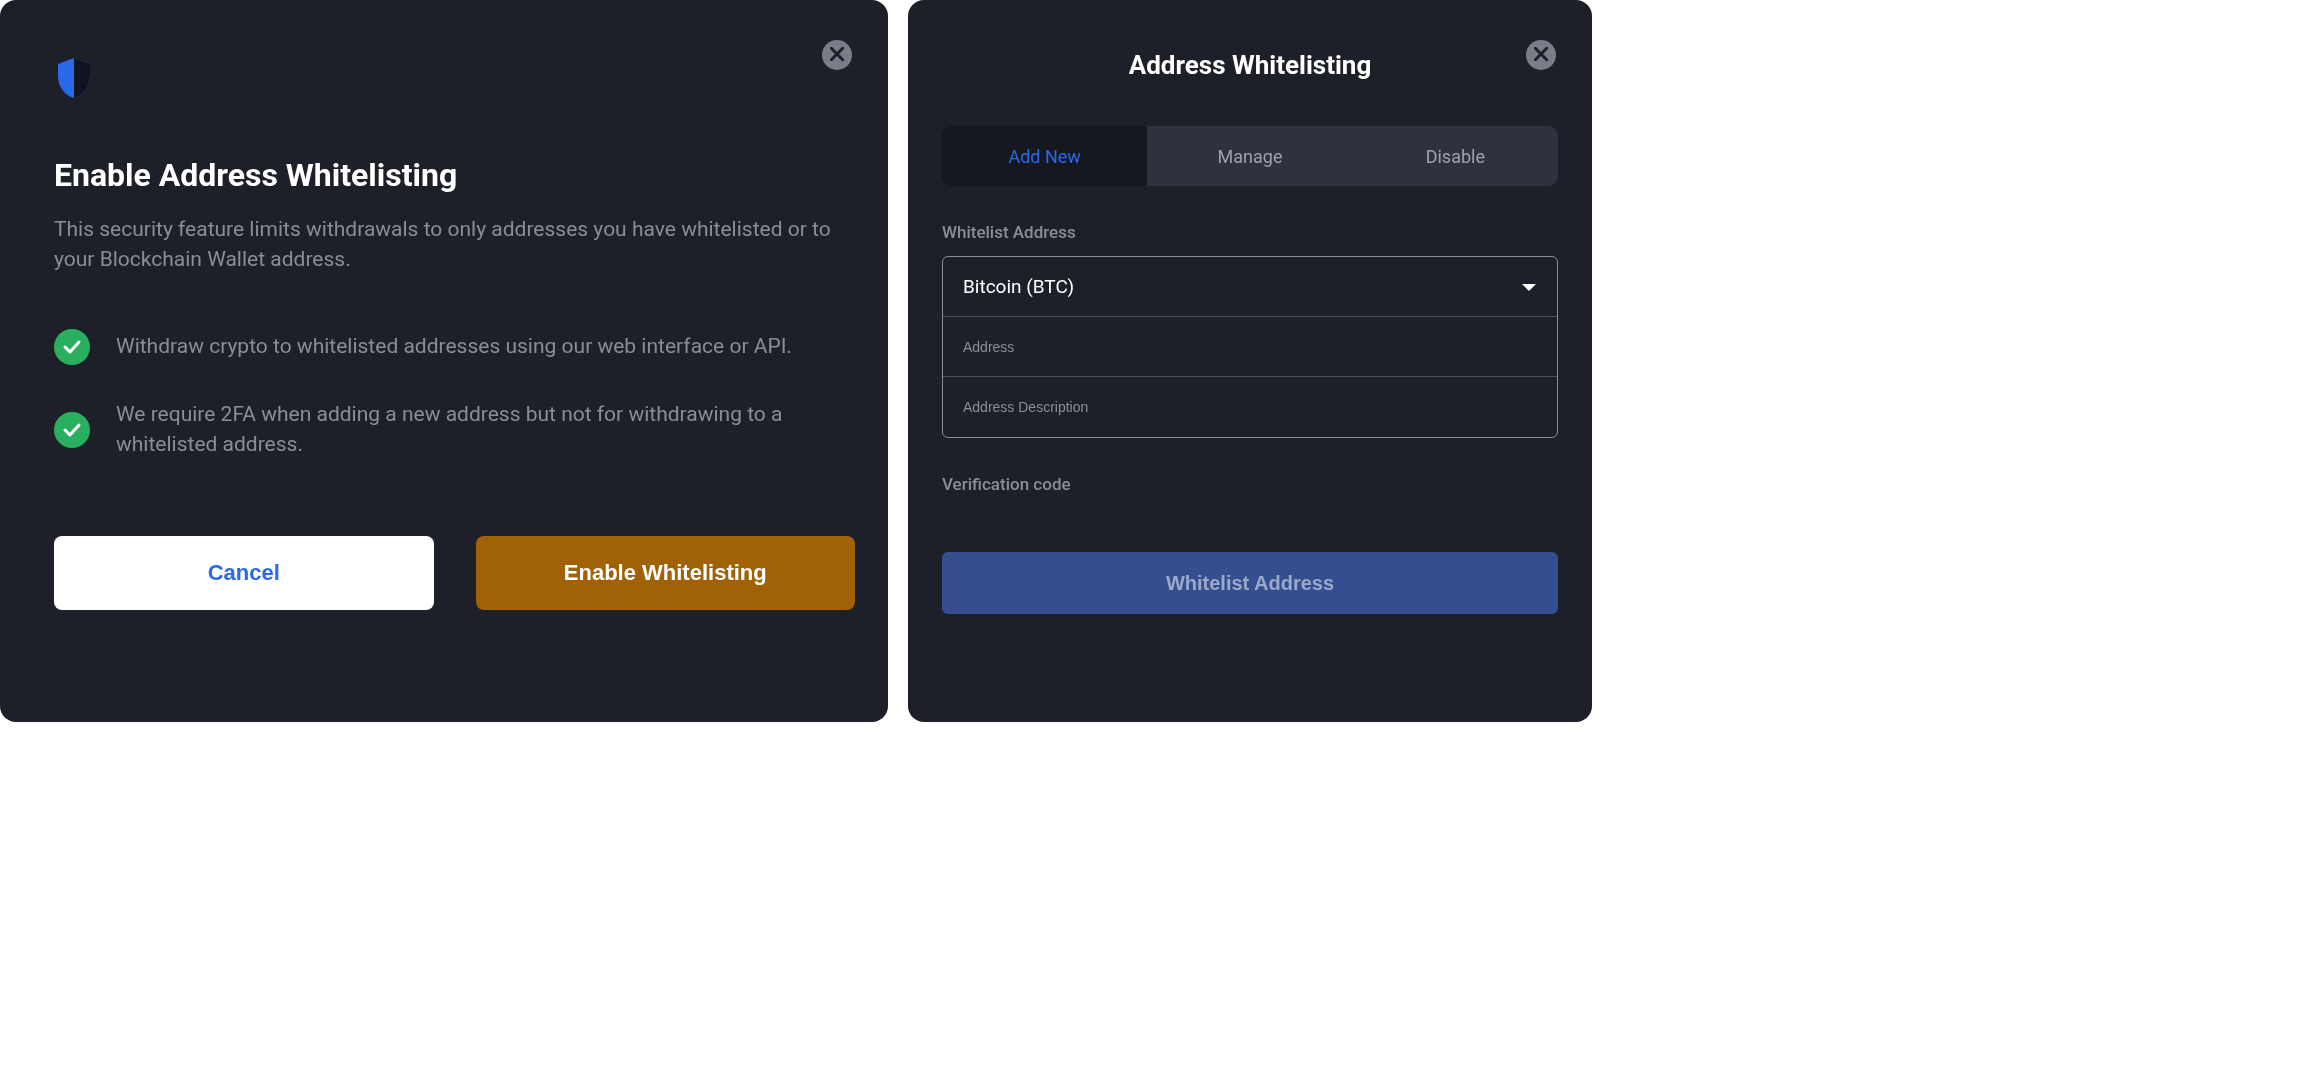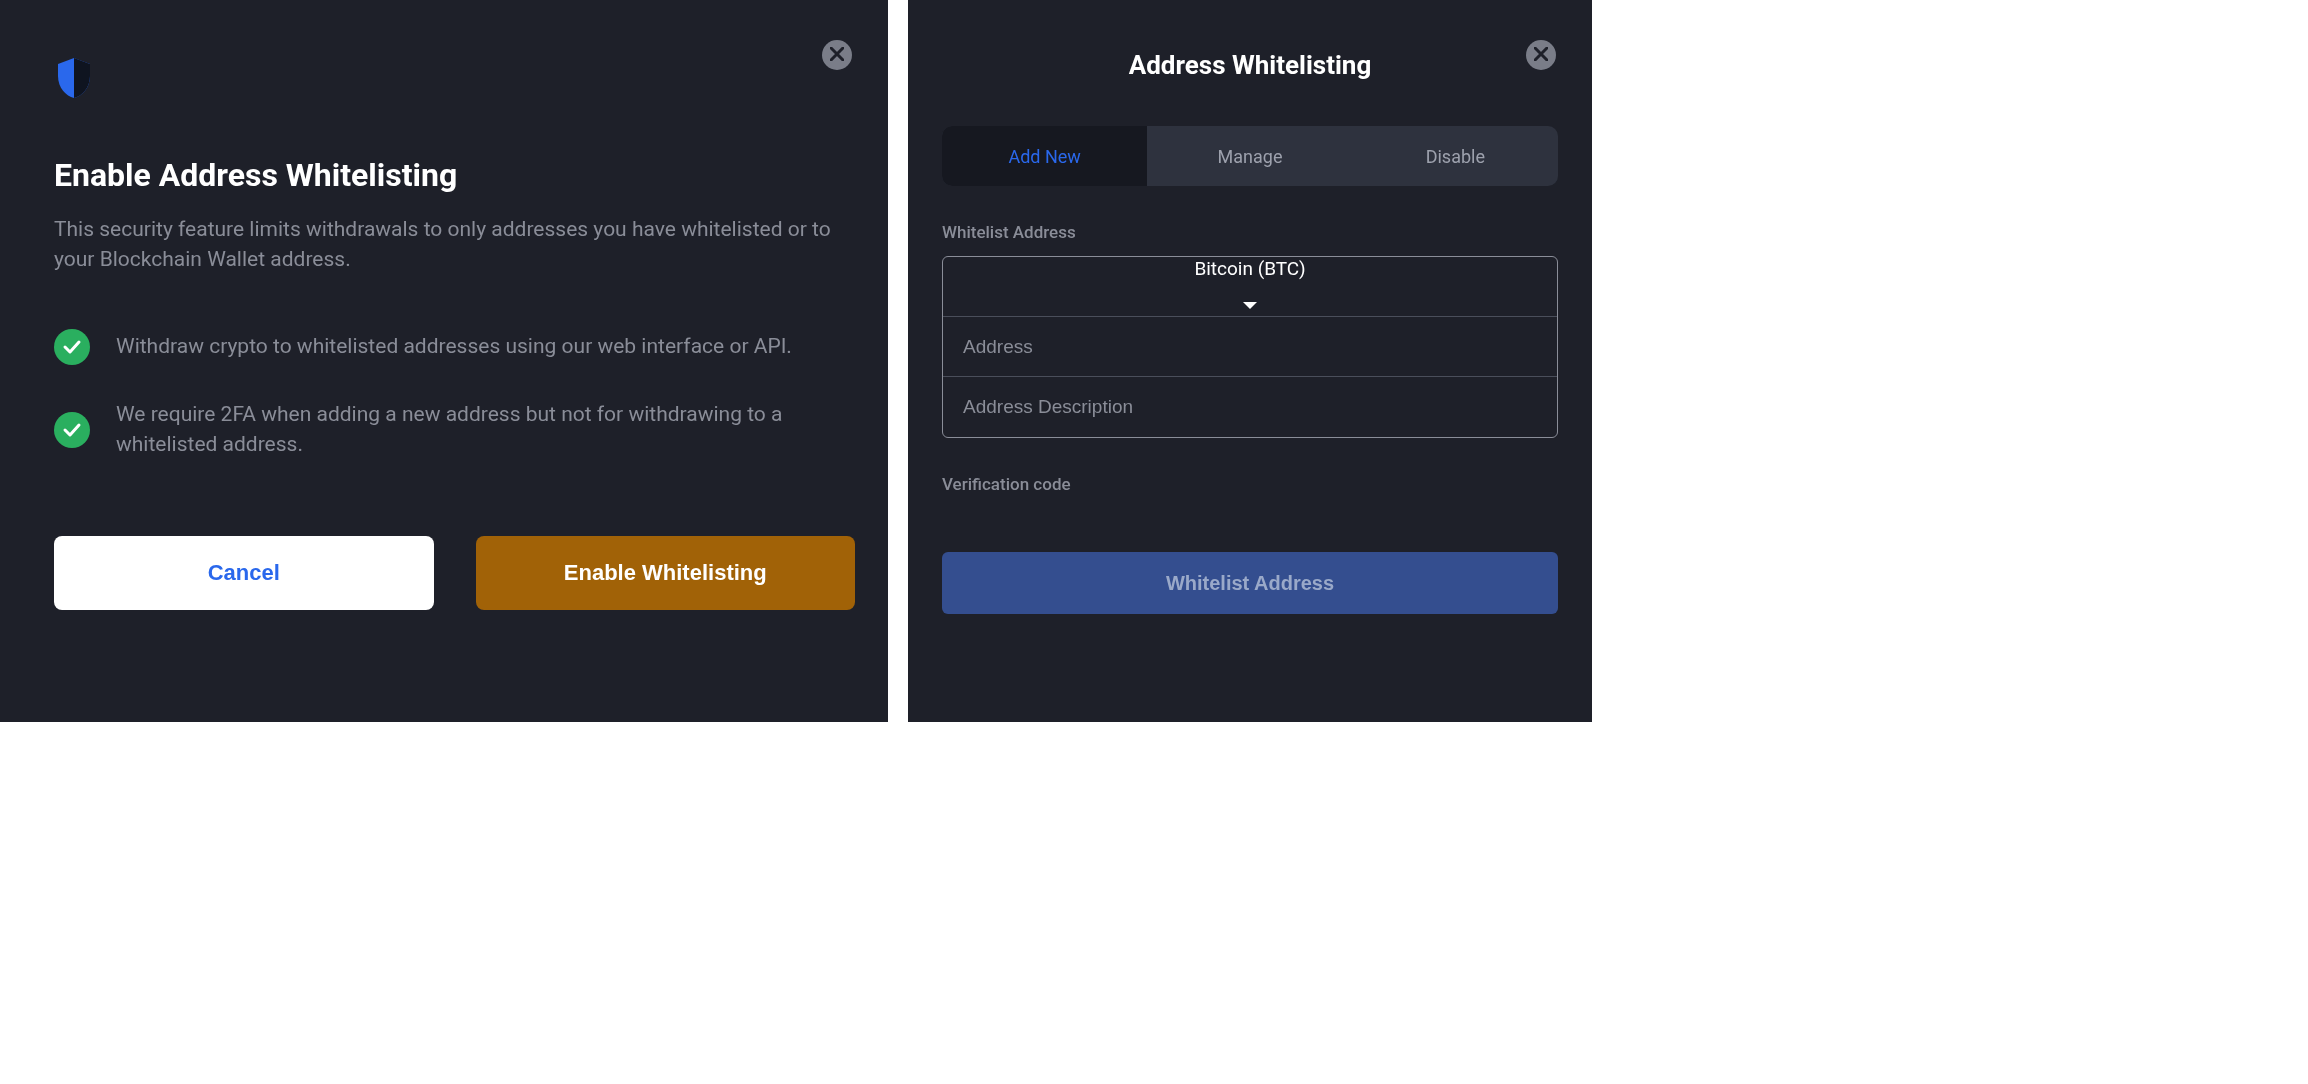--- a/index.html
+++ b/index.html
@@ -5,21 +5,21 @@
     * { box-sizing: border-box; margin: 0; padding: 0; }
     body {
       background: #ffffff;
       font-family: -apple-system, BlinkMacSystemFont, "Segoe UI", Roboto, Helvetica, Arial, sans-serif;
       display: flex;
       gap: 20px;
       padding: 0;
     }
     .panel {
       background: #1e2029;
-      border-radius: 0;
+      border-radius: 16px;
       position: relative;
       color: #e8e8ec;
     }
     .panel-left {
       width: 888px;
       height: 722px;
       padding: 56px 33px 40px 54px;
     }
     .panel-right {
       width: 684px;
@@ -138,30 +138,29 @@
     .select-field {
       height: 60px;
       display: flex;
       align-items: center;
       justify-content: space-between;
       padding: 0 20px;
       font-size: 19px;
       color: #ffffff;
       cursor: pointer;
       border-bottom: 1px solid #4a4e5a;
-      flex-direction: column;
     }
     .select-field .caret svg { width: 16px; height: 10px; }
     .text-input {
       height: 60px;
       padding: 0 20px;
       background: transparent;
       border: none;
       color: #ffffff;
-      font-size: 19px;
+      font-size: 14px;
       width: 100%;
       outline: none;
     }
     .text-input::placeholder { color: #8a8d98; }
     .text-input.divided { border-bottom: 1px solid #4a4e5a; }
     .single-field {
       border: 1px solid #8a8d98;
       border-radius: 6px;
       overflow: hidden;
     }

